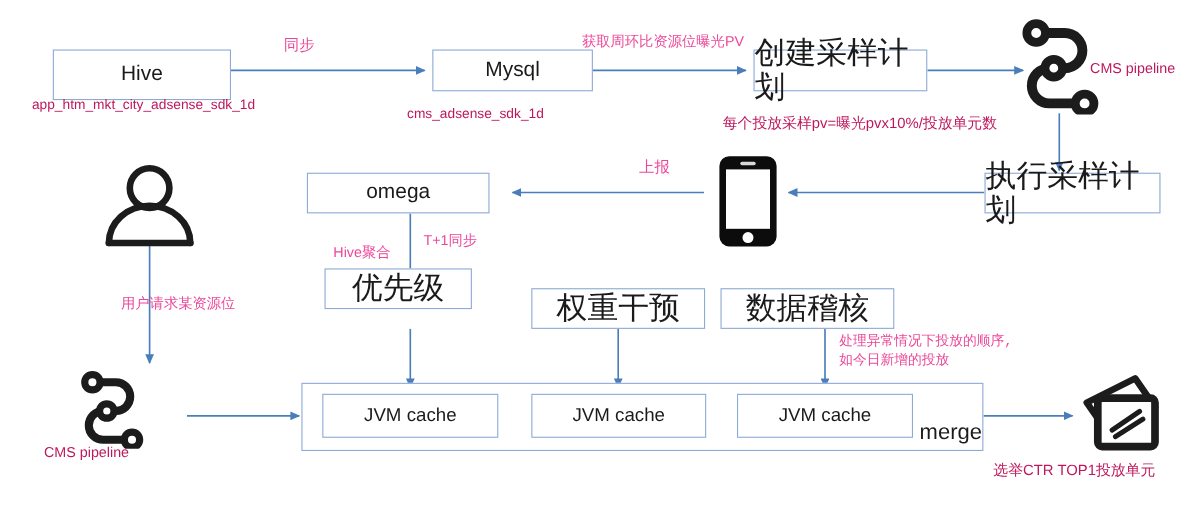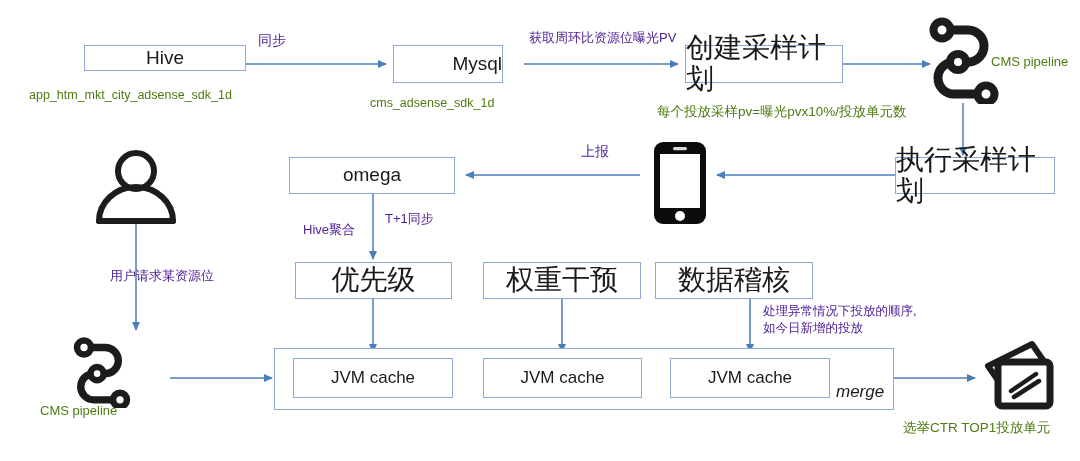--- a/index.html
+++ b/index.html
@@ -41,38 +41,37 @@
   .node.small { font-size: 17px; }
   .container-box {
     position: absolute;
     box-sizing: border-box;
     border: 1.3px solid #8ea9d6;
     background: #ffffff;
   }
   .caption {
     position: absolute;
     font-size: 12.5px;
-    color: #4d7c0f;
+    color: #be185d;
     white-space: nowrap;
   }
   .edge-label {
     position: absolute;
     font-size: 13px;
-    color: #4c1d95;
+    color: #ec4899;
     white-space: nowrap;
   }
   .edge-label.two-line { line-height: 1.35; }
   .icon-wrap {
     position: absolute;
   }
   .merge-label {
     position: absolute;
-    font-size: 17px;
+    font-size: 20px;
     color: #1b1b1b;
-    font-style: italic;
   }
 </style>
 </head>
 <body>
 
 <div id="canvas">
 
   <svg class="layer" viewBox="0 0 1080 461">
     <defs>
       <marker id="ah" markerWidth="9" markerHeight="8" refX="8" refY="4" orient="auto" markerUnits="userSpaceOnUse">
@@ -102,41 +101,41 @@
       <line x1="750" y1="299" x2="750" y2="352" marker-end="url(#ah)"></line>
 
       <line x1="136" y1="222" x2="136" y2="330" marker-end="url(#ah)"></line>
 
       <line x1="170" y1="378" x2="272" y2="378" marker-end="url(#ah)"></line>
 
       <line x1="894" y1="378" x2="975" y2="378" marker-end="url(#ah)"></line>
     </g>
   </svg>
 
-  <div class="node lat" style="left:48px; top:45px; width:162px; height:26px;margin-left:36px;">
+  <div class="node lat" style="left:48px; top:45px; width:162px; height:46px;">
     <span>Hive</span>
   </div>
 
-  <div class="node lat" style="left:393px; top:45px; width:110px; height:38px;justify-content:flex-end;">
+  <div class="node lat" style="left:393px; top:45px; width:146px; height:38px;">
     <span>Mysql</span>
   </div>
 
   <div class="node cjk" style="left:685px; top:45px; width:158px; height:38px;">
     <span>创建采样计划</span>
   </div>
 
   <div class="node cjk" style="left:895px; top:157px; width:160px; height:37px;">
     <span>执行采样计划</span>
   </div>
 
-  <div class="node lat" style="left:289px; top:157px; width:166px; height:37px;">
+  <div class="node lat" style="left:279px; top:157px; width:166px; height:37px;">
     <span>omega</span>
   </div>
 
-  <div class="node cjk" style="left:295px; top:262px; width:157px; height:37px;justify-content:center;">
+  <div class="node cjk" style="left:295px; top:244px; width:134px; height:37px;justify-content:center;">
     <span>优先级</span>
   </div>
 
   <div class="node cjk" style="left:483px; top:262px; width:158px; height:37px;">
     <span>权重干预</span>
   </div>
 
   <div class="node cjk" style="left:655px; top:262px; width:158px; height:37px;">
     <span>数据稽核</span>
   </div>
@@ -208,18 +207,18 @@
   <div class="caption" style="left:370px; top:96px;text-align:right;">cms_adsense_sdk_1d</div>
   <div class="caption" style="left:657px; top:103px; font-size:13.5px;">每个投放采样pv=曝光pvx10%/投放单元数</div>
 
   <div class="edge-label" style="left:258px; top:32px; font-size:14px;">同步</div>
   <div class="edge-label" style="left:529px; top:29px;">获取周环比资源位曝光PV</div>
   <div class="edge-label" style="left:539px; top:143px; font-size:14px;margin-left:42px;">上报</div>
   <div class="edge-label" style="left:303px; top:221px;">Hive聚合</div>
   <div class="edge-label" style="left:385px; top:210px;">T+1同步</div>
   <div class="edge-label" style="left:110px; top:267px;">用户请求某资源位</div>
 
-  <div class="edge-label two-line" style="left:763px; top:303px; font-size:12.5px;">
+  <div class="edge-label two-line" style="left:763px; top:303px; font-size:12.5px;font-family:Liberation Mono, monospace;">
     <div>处理异常情况下投放的顺序,</div>
     <div>如今日新增的投放</div>
   </div>
 
 </div>
 
 </body></html>

